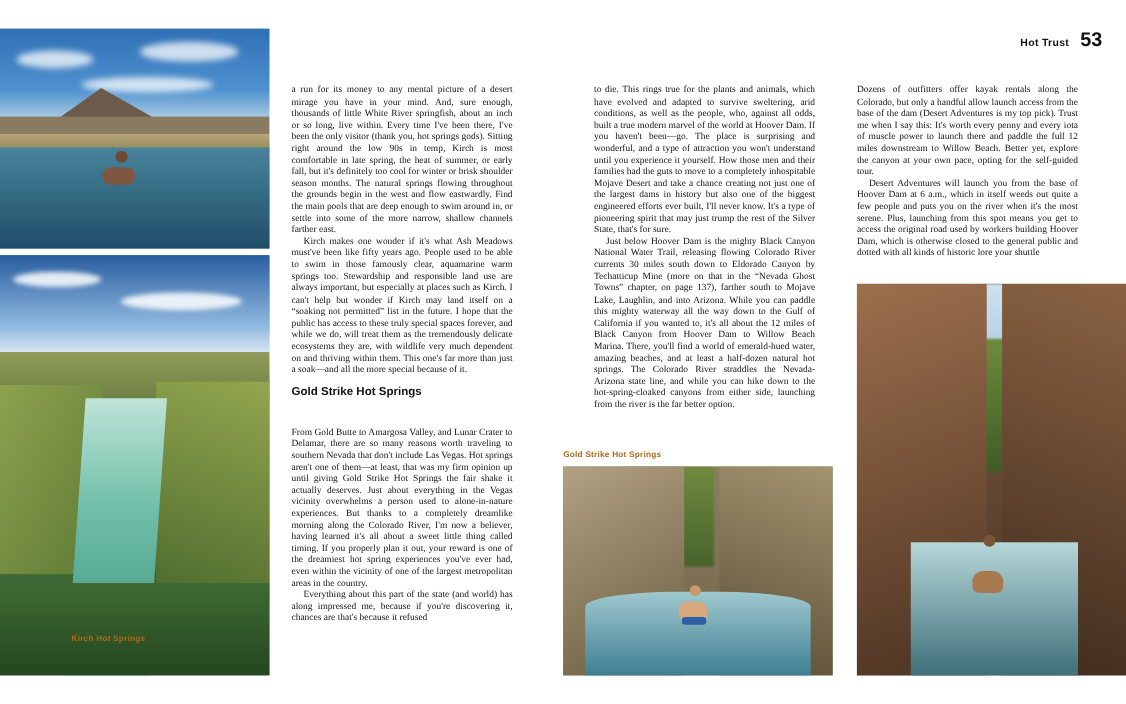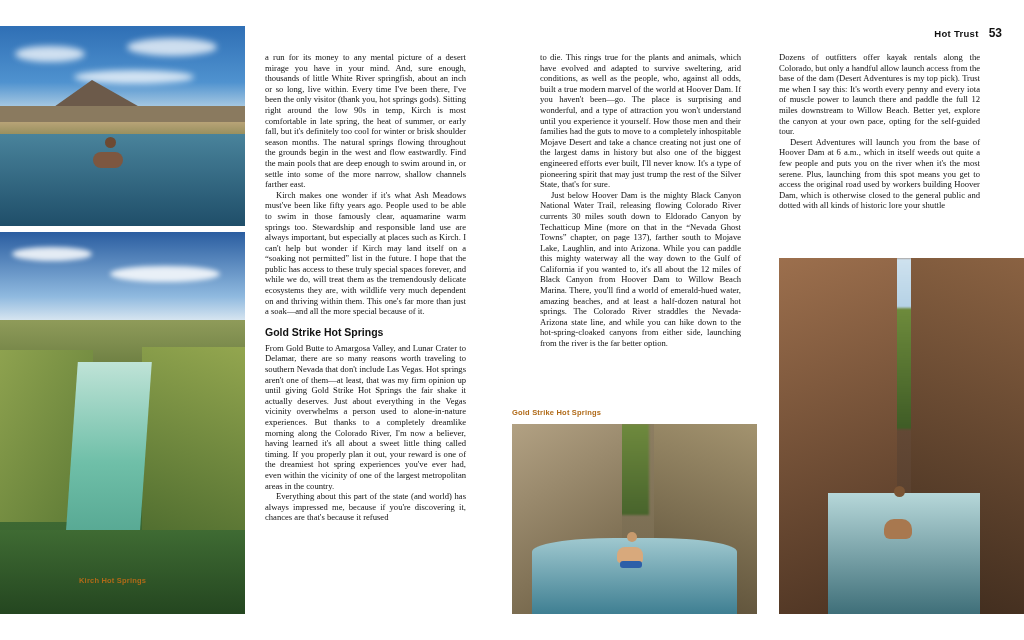--- a/index.html
+++ b/index.html
@@ -31,21 +31,21 @@
     gap: 10px;
     font-family: "Liberation Sans", sans-serif;
   }
   .running-head .rh-title {
     font-size: 9.5px;
     font-weight: bold;
     letter-spacing: 0.3px;
     color: #111;
   }
   .running-head .rh-folio {
-    font-size: 12px;
+    font-size: 18px;
     font-weight: bold;
     color: #111;
   }
 
   
   .photo {
     position: absolute;
     overflow: hidden;
   }
 
@@ -152,21 +152,21 @@
 
   .photo-caption {
     position: absolute;
     font-family: "Liberation Sans", sans-serif;
     font-size: 7.5px;
     font-weight: bold;
     color: #b06a18;
     letter-spacing: 0.2px;
   }
   #caption-kirch {
-    left: 55px;
+    left: 41px;
     top: 576px;
     padding-left: 24px;
   }
 
   
   #photo-boy-pool {
     left: 512px;
     top: 424px;
     width: 245px;
     height: 190px;
@@ -264,21 +264,21 @@
     hyphens: auto;
   }
   #col-1 { left: 265px; }
   #col-2 { left: 540px; }
   #col-3 { left: 779px; }
 
   .col p {
     margin: 0;
     text-indent: 11px;
   }
-  .col p.noindent { text-indent: 0; }
+  .col p.noindent { text-indent: 0; margin-top: 24px; }
 
   .subhead {
     font-family: "Liberation Sans", sans-serif;
     font-weight: bold;
     font-size: 10.5px;
     line-height: 13px;
     margin: 9px 0 4px 0;
     text-indent: 0;
     text-align: left;
     color: #111;
@@ -337,21 +337,21 @@
     <div class="cy-water"></div>
     <div class="cy-bather-body"></div>
     <div class="cy-bather-head"></div>
   </div>
 
   <div class="col" id="col-1">
     <p class="noindent">a run for its money to any mental picture of a desert mirage you have in your mind. And, sure enough, thousands of little White River springfish, about an inch or so long, live within. Every time I've been there, I've been the only visitor (thank you, hot springs gods). Sitting right around the low 90s in temp, Kirch is most comfortable in late spring, the heat of summer, or early fall, but it's definitely too cool for winter or brisk shoulder season months. The natural springs flowing throughout the grounds begin in the west and flow eastwardly. Find the main pools that are deep enough to swim around in, or settle into some of the more narrow, shallow channels farther east.</p>
     <p>Kirch makes one wonder if it's what Ash Meadows must've been like fifty years ago. People used to be able to swim in those famously clear, aquamarine warm springs too. Stewardship and responsible land use are always important, but especially at places such as Kirch. I can't help but wonder if Kirch may land itself on a “soaking not permitted” list in the future. I hope that the public has access to these truly special spaces forever, and while we do, will treat them as the tremendously delicate ecosystems they are, with wildlife very much dependent on and thriving within them. This one's far more than just a soak—and all the more special because of it.</p>
     <h2 class="subhead">Gold Strike Hot Springs</h2>
     <p class="noindent">From Gold Butte to Amargosa Valley, and Lunar Crater to Delamar, there are so many reasons worth traveling to southern Nevada that don't include Las Vegas. Hot springs aren't one of them—at least, that was my firm opinion up until giving Gold Strike Hot Springs the fair shake it actually deserves. Just about everything in the Vegas vicinity overwhelms a person used to alone-in-nature experiences. But thanks to a completely dreamlike morning along the Colorado River, I'm now a believer, having learned it's all about a sweet little thing called timing. If you properly plan it out, your reward is one of the dreamiest hot spring experiences you've ever had, even within the vicinity of one of the largest metropolitan areas in the country.</p>
-    <p>Everything about this part of the state (and world) has always impressed me, because if you're discovering it, chances are that's because it refused</p>
+    <p>Everything about this part of the state (and world) has along impressed me, because if you're discovering it, chances are that's because it refused</p>
   </div>
 
   <div class="col" id="col-2">
     <p class="noindent">to die. This rings true for the plants and animals, which have evolved and adapted to survive sweltering, arid conditions, as well as the people, who, against all odds, built a true modern marvel of the world at Hoover Dam. If you haven't been—go. The place is surprising and wonderful, and a type of attraction you won't understand until you experience it yourself. How those men and their families had the guts to move to a completely inhospitable Mojave Desert and take a chance creating not just one of the largest dams in history but also one of the biggest engineered efforts ever built, I'll never know. It's a type of pioneering spirit that may just trump the rest of the Silver State, that's for sure.</p>
     <p>Just below Hoover Dam is the mighty Black Canyon National Water Trail, releasing flowing Colorado River currents 30 miles south down to Eldorado Canyon by Techatticup Mine (more on that in the “Nevada Ghost Towns” chapter, on page 137), farther south to Mojave Lake, Laughlin, and into Arizona. While you can paddle this mighty waterway all the way down to the Gulf of California if you wanted to, it's all about the 12 miles of Black Canyon from Hoover Dam to Willow Beach Marina. There, you'll find a world of emerald-hued water, amazing beaches, and at least a half-dozen natural hot springs. The Colorado River straddles the Nevada-Arizona state line, and while you can hike down to the hot-spring-cloaked canyons from either side, launching from the river is the far better option.</p>
   </div>
 
   <div class="col" id="col-3">
     <p class="noindent">Dozens of outfitters offer kayak rentals along the Colorado, but only a handful allow launch access from the base of the dam (Desert Adventures is my top pick). Trust me when I say this: It's worth every penny and every iota of muscle power to launch there and paddle the full 12 miles downstream to Willow Beach. Better yet, explore the canyon at your own pace, opting for the self-guided tour.</p>
     <p>Desert Adventures will launch you from the base of Hoover Dam at 6 a.m., which in itself weeds out quite a few people and puts you on the river when it's the most serene. Plus, launching from this spot means you get to access the original road used by workers building Hoover Dam, which is otherwise closed to the general public and dotted with all kinds of historic lore your shuttle</p>

